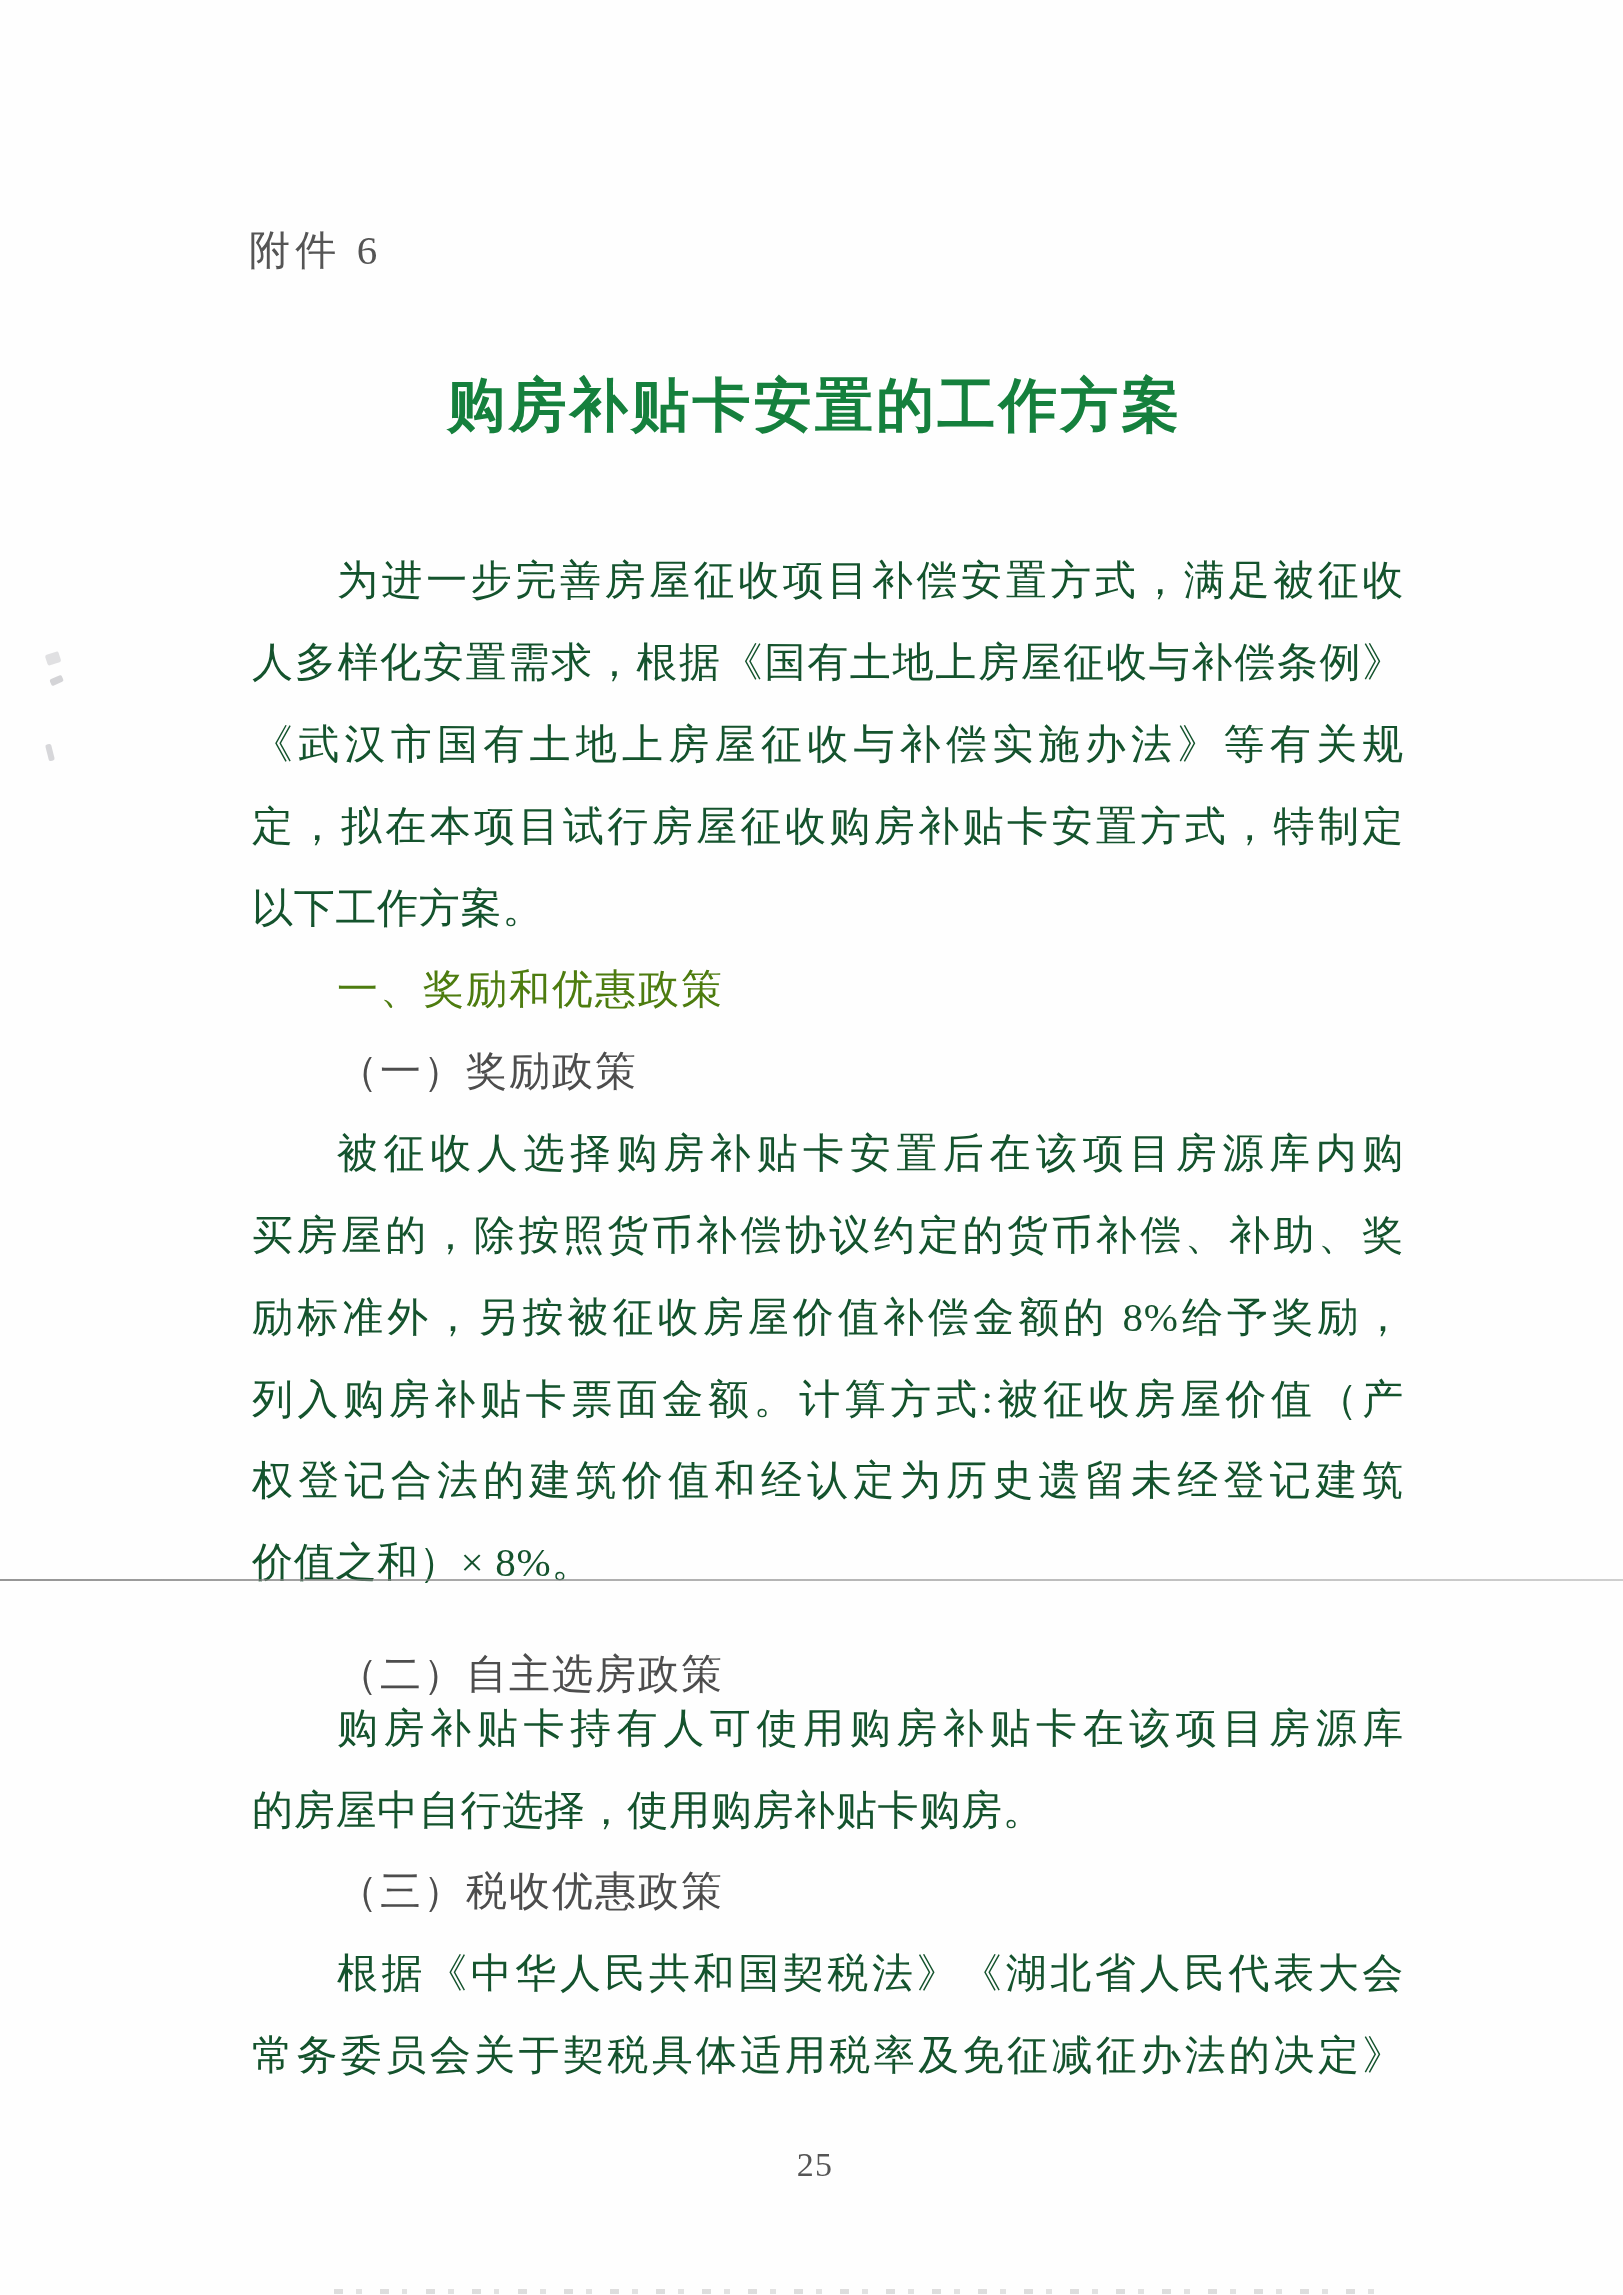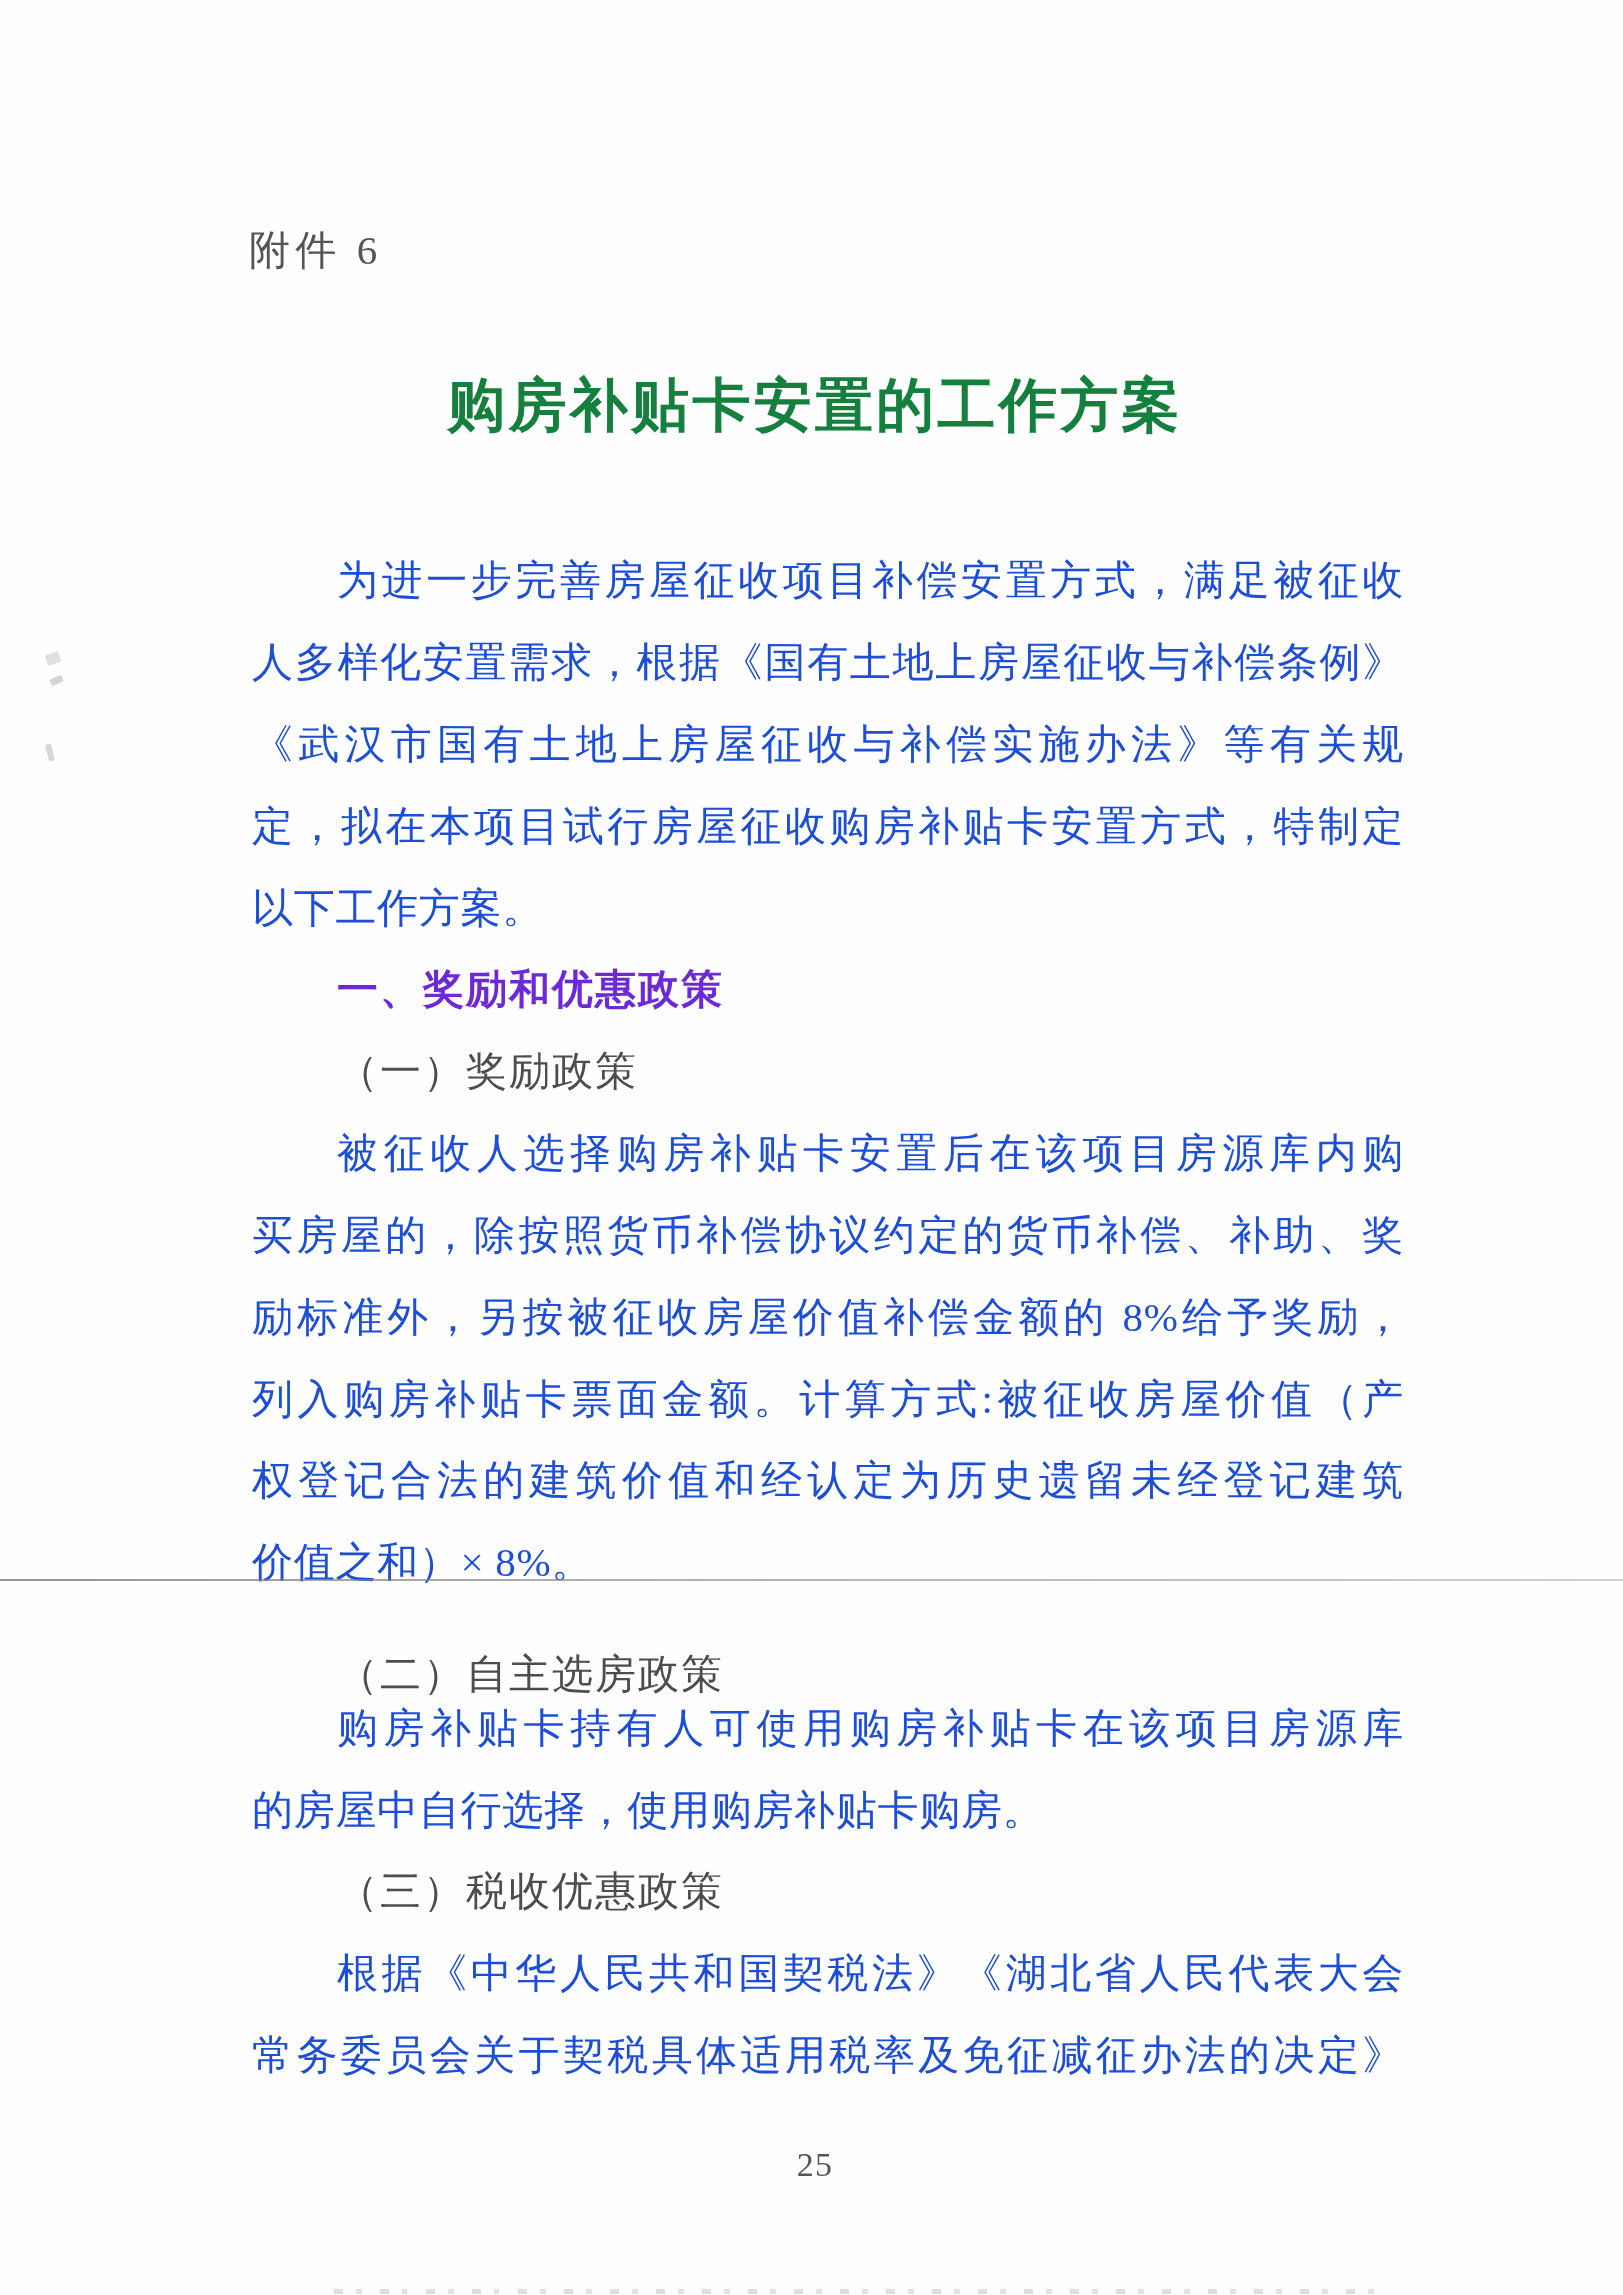--- a/index.html
+++ b/index.html
@@ -16,21 +16,21 @@
     font-family: "Liberation Serif", "DejaVu Serif", serif;
     color: #4a4a4a;
   }
   .line {
     position: absolute;
     left: 252px;
     width: 1152px;
     font-size: 41px;
     line-height: 1.2;
     letter-spacing: 0.7px;
-    color: #1d4ed8;
+    color: #14532d;
     white-space: normal;
   }
   .just {
     text-align: justify;
     text-align-last: justify;
   }
   .left {
     text-align: left;
     white-space: nowrap;
   }
@@ -49,22 +49,22 @@
     left: 252px;
     width: 1126px;
     margin: 0;
     font-size: 58px;
     font-weight: 700;
     letter-spacing: 3.3px;
     text-align: center;
     color: #15803d;
   }
   .h-bold {
-    font-weight: 700;
-    color: #6d28d9;
+    font-weight: 400;
+    color: #4d7c0f;
     letter-spacing: 2px;
   }
   .h-kai {
     color: #4d4d4d;
     letter-spacing: 2px;
   }
   .page-number {
     position: absolute;
     top: 2146px;
     left: 252px;

